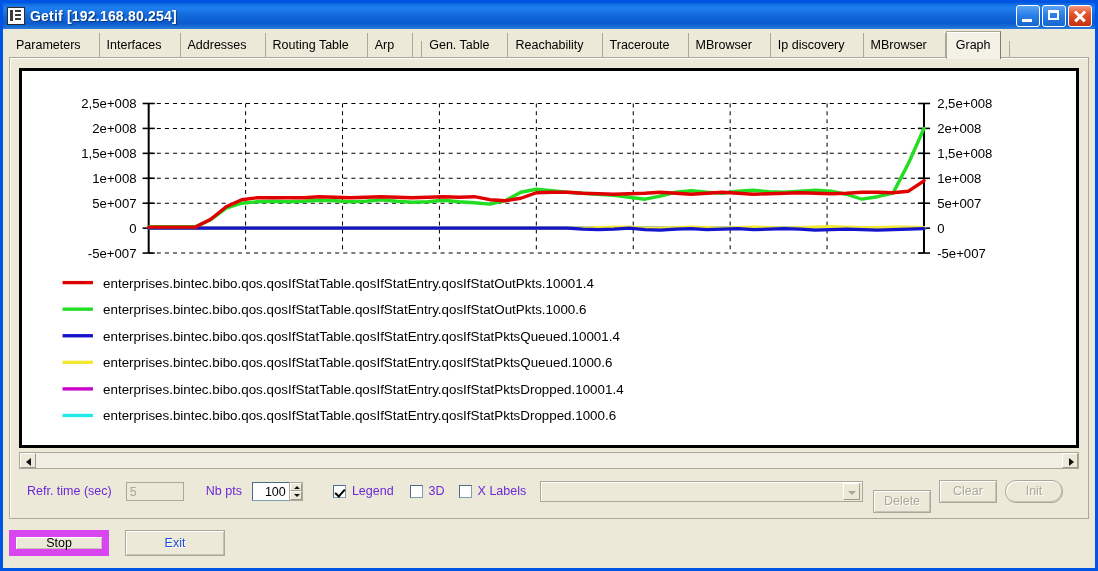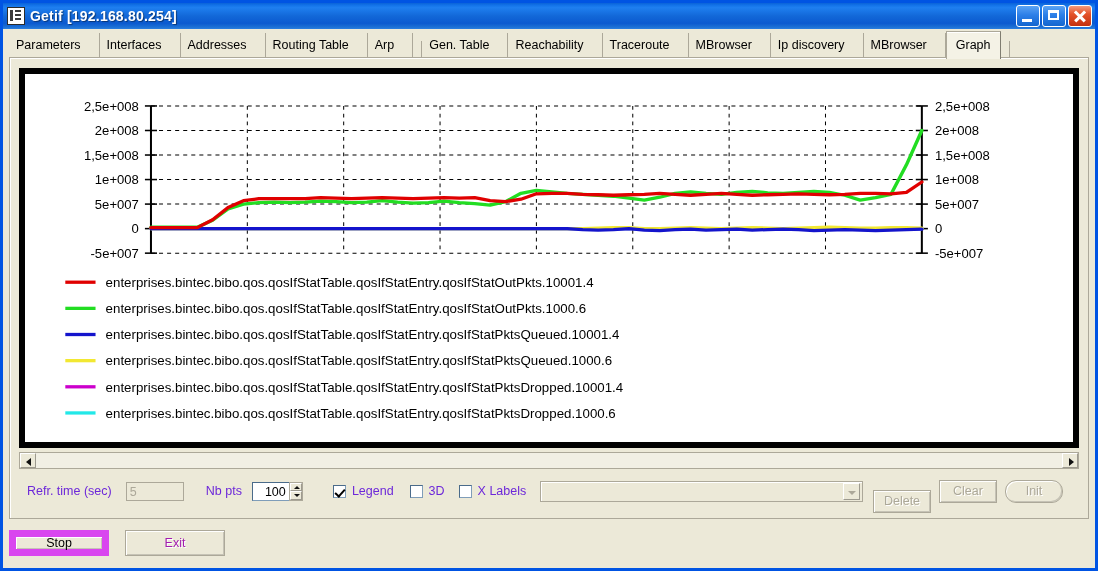--- a/index.html
+++ b/index.html
@@ -74,21 +74,21 @@
 
   
   .tabpage{
     position:absolute;left:6px;top:54px;right:6px;bottom:49px;
     background:#ece9d8;border:1px solid #aca899;
     box-shadow:inset 1px 1px 0 #fff;
   }
   
   .chart-outer{
     position:absolute;left:9px;top:10px;right:9px;height:380px;
-    border:6px solid #000000;background:#fff;
+    border:3px solid #000000;background:#fff;
     box-sizing:border-box;
   }
   .chart-svg{display:block;width:100%;height:100%;}
 
   
   .hscroll{
     position:absolute;left:9px;right:9px;top:394px;height:17px;
     background:#e9e7db;border:1px solid #aca899;box-sizing:border-box;
     display:flex;align-items:stretch;
   }
@@ -167,21 +167,21 @@
     flex:1;height:24px;background:#ece9d8;border:1px solid #000;
     display:flex;align-items:center;padding-left:4px;font-size:12.5px;
     box-sizing:border-box;margin-right:16px;
   }
   .bigbtn{
     width:100px;height:26px;margin-right:16px;font-size:12.5px;
     background:#ece9d8;border:7px solid #d946ef;
     box-shadow:inset 1px 1px 0 #fff, inset -1px -1px 0 #c6c3b6;
     display:flex;align-items:center;justify-content:center;box-sizing:border-box;
   }
-  .bigbtn.disabled{border:1px solid #aca899;color:#a21caf;text-shadow:1px 1px 0 #fff;}
+  .bigbtn.disabled{border:1px solid #aca899;color:#1d4ed8;text-shadow:1px 1px 0 #fff;}
   .sep{width:12px;flex:none;}
 </style>
 </head>
 <body>
 
 <div class="window">
 
   <div class="titlebar">
     <div class="title-icon"></div>
     <div class="title-text">Getif [192.168.80.254]</div>

